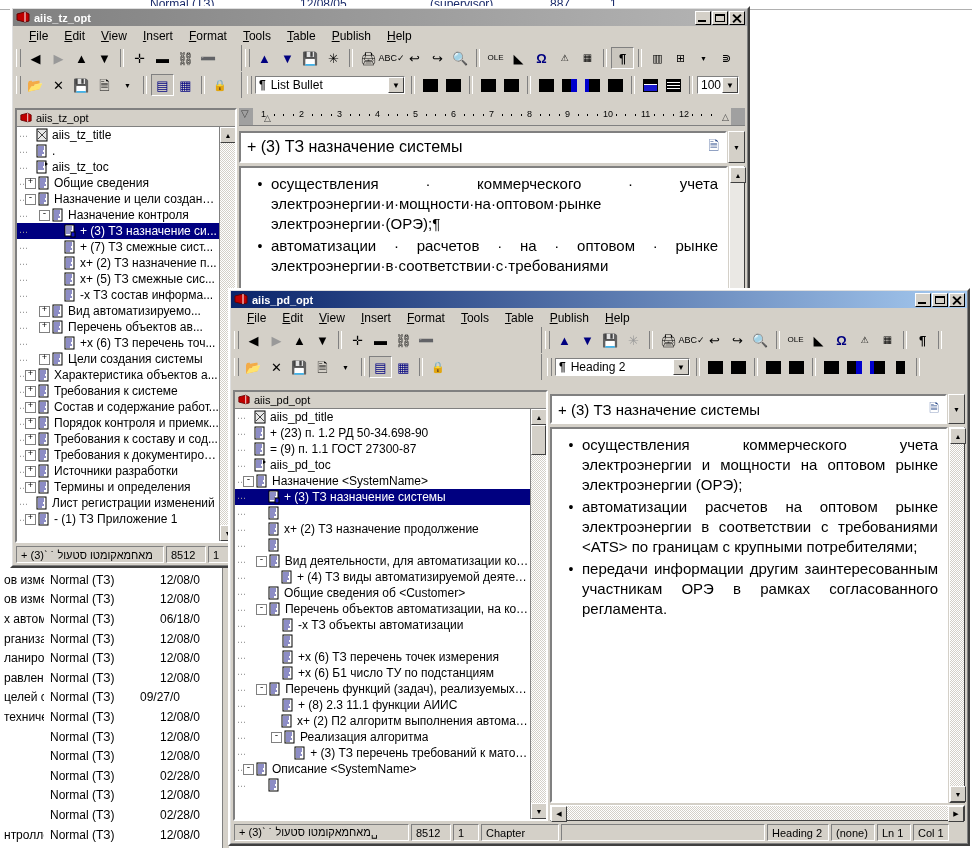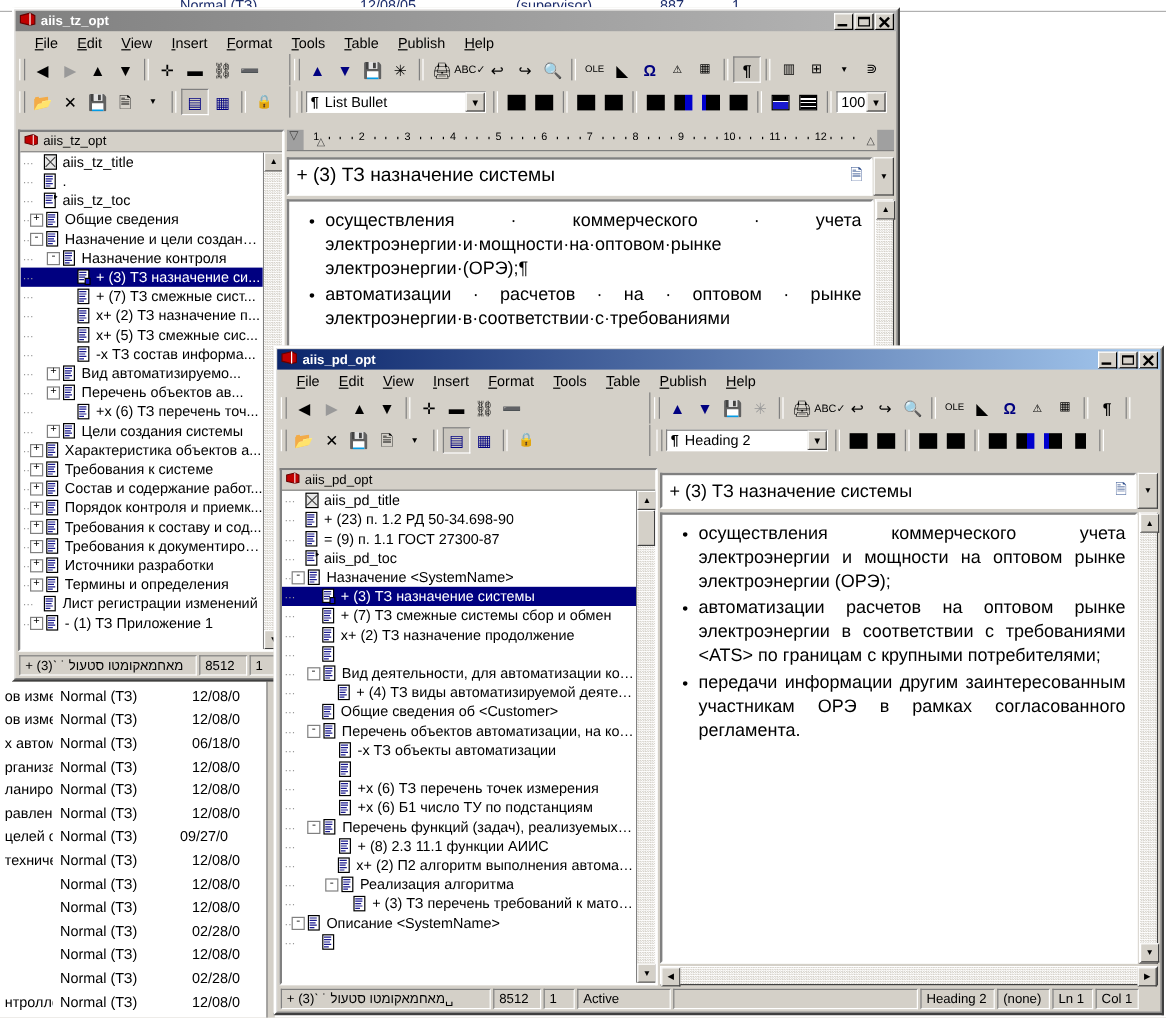--- a/index.html
+++ b/index.html
@@ -141,21 +141,21 @@
         <span class="bgc3" style="width: 60px; text-align: right;">12/08/0</span>
       </div>
       <div class="bgrow">
         <span class="bgc1" style="text-align: right; width: 44px;">равлени</span>
         <span class="bgc2" style="width: 90px; padding-left: 6px;">Normal (ТЗ)</span>
         <span class="bgc3" style="width: 60px; text-align: right;">12/08/0</span>
       </div>
       <div class="bgrow">
         <span class="bgc1" style="text-align: right; width: 44px;">целей со</span>
         <span class="bgc2" style="width: 90px; padding-left: 6px;">Normal (ТЗ)</span>
-        <span class="bgc3" style="width: 60px; text-align: center;">09/27/0</span>
+        <span class="bgc3" style="width: 60px; text-align: left;">09/27/0</span>
       </div>
       <div class="bgrow">
         <span class="bgc1" style="text-align: right; width: 44px;">техниче</span>
         <span class="bgc2" style="width: 90px; padding-left: 6px;">Normal (ТЗ)</span>
         <span class="bgc3" style="width: 60px; text-align: right;">12/08/0</span>
       </div>
       <div class="bgrow">
         <span class="bgc1" style="text-align: right; width: 44px;"></span>
         <span class="bgc2" style="width: 90px; padding-left: 6px;">Normal (ТЗ)</span>
         <span class="bgc3" style="width: 60px; text-align: right;">12/08/0</span>
@@ -873,21 +873,20 @@
                   </svg></span>
                 <span class="ttext">+ (3) ТЗ назначение системы</span>
               </div>
               <div class="trow">
                 <span class="ind" style="width: 20px;"><span style="color:#999;font-size:9px">⋯</span></span>
                 <span style="width: 11px; flex: 0 0 auto;"></span>
                 <span class="docico"><svg width="13" height="14" viewBox="0 0 13 14">
                     <rect x="1" y="1" width="9" height="12" fill="#fff" stroke="#000"></rect>
                     <path d="M2 3h6M2 5h6M2 7h5M2 9h6M2 11h4" stroke="#1a1a8c"></path>
                   </svg></span>
-                <span class="ttext">+ (7) ТЗ смежные системы сбор и обмен</span>
               </div>
               <div class="trow">
                 <span class="ind" style="width: 20px;"><span style="color:#999;font-size:9px">⋯</span></span>
                 <span style="width: 11px; flex: 0 0 auto;"></span>
                 <span class="docico"><svg width="13" height="14" viewBox="0 0 13 14">
                     <rect x="1" y="1" width="9" height="12" fill="#fff" stroke="#000"></rect>
                     <path d="M2 3h6M2 5h6M2 7h5M2 9h6M2 11h4" stroke="#1a1a8c"></path>
                   </svg></span>
                 <span class="ttext">х+ (2) ТЗ назначение продолжение</span>
               </div>
@@ -1080,21 +1079,21 @@
           <div class="sb-track" style="flex:1"></div>
           <div class="sb-btn">▶</div>
         </div>
       </div>
     </div>
 
     <div class="sbar" style="position:absolute;left:3px;bottom:2px;right:18px;margin-top:43px;">
       <div class="scell" style="width:175px;overflow:hidden;">+ (3)ˋ ˙ מאחמאקומטו סטעול␣</div>
       <div class="scell" style="width:40px;">8512</div>
       <div class="scell" style="width:26px;">1</div>
-      <div class="scell" style="width:78px;">Active</div>
+      <div class="scell" style="width:78px;">Chapter</div>
       <div class="scell" style="flex:1;"></div>
       <div class="scell" style="width:62px;">Heading 2</div>
       <div class="scell" style="width:44px;">(none)</div>
       <div class="scell" style="width:34px;">Ln 1</div>
       <div class="scell" style="width:36px;margin-right:0;">Col 1</div>
     </div>
   </div>
 </div>
 
 </body></html>

